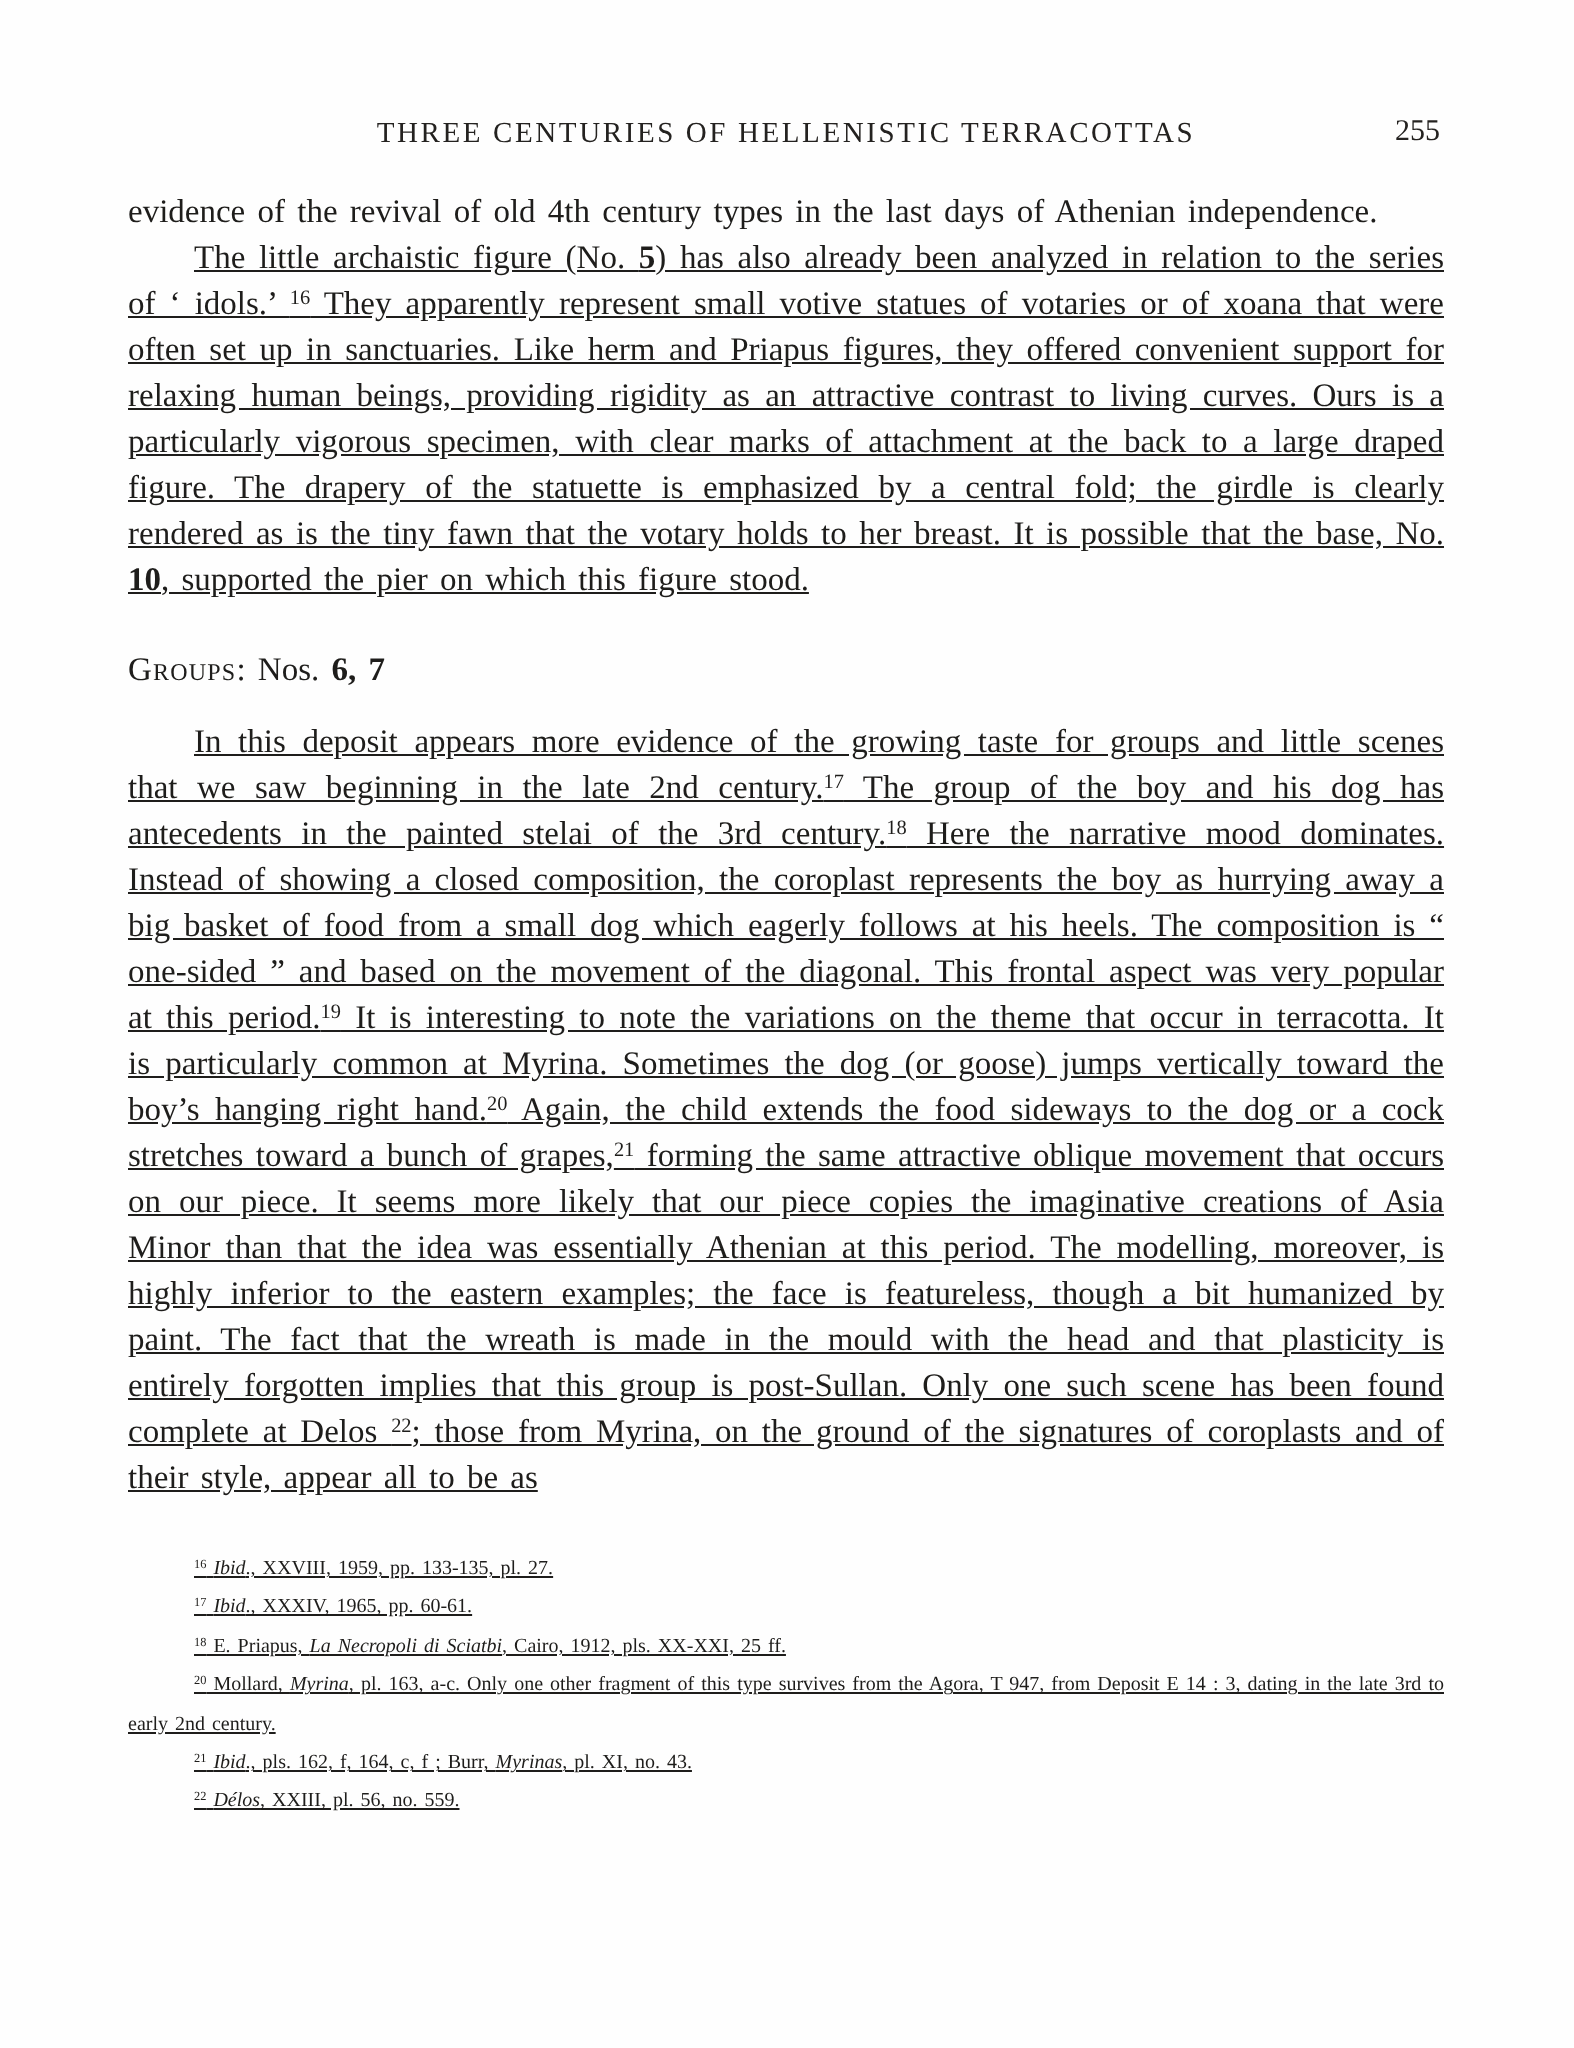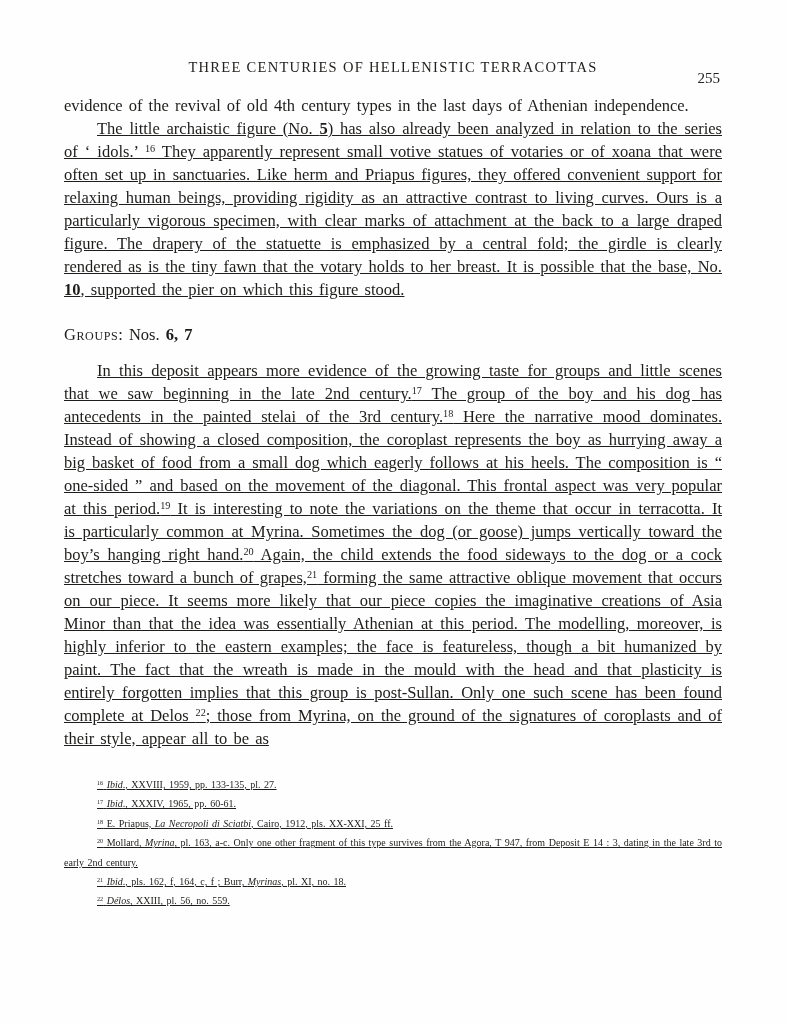--- a/index.html
+++ b/index.html
@@ -28,21 +28,21 @@
     display: inline-block;
     font-size: 14.5px;
     letter-spacing: 1.3px;
     font-weight: normal;
     color: #242220;
     text-align: center;
   }
   .page-num {
     position: absolute;
     right: 2px;
-    top: 12px;
+    top: 0;
     font-size: 15px;
     color: #242220;
   }
   .body-text {
     font-size: 16.5px;
     line-height: 23px;
     text-align: justify;
     word-spacing: 2px;
   }
   .para {
@@ -98,17 +98,17 @@
     <p class="para indent"><span>The little archaistic figure (No. </span><strong>5</strong><span>) has also already been analyzed in relation to the series of ‘ idols.’ </span><sup>16</sup><span> They apparently represent small votive statues of votaries or of xoana that were often set up in sanctuaries.  Like herm and Priapus figures, they offered convenient support for relaxing human beings, providing rigidity as an attractive contrast to living curves.  Ours is a particularly vigorous specimen, with clear marks of attachment at the back to a large draped figure.  The drapery of the statuette is emphasized by a central fold; the girdle is clearly rendered as is the tiny fawn that the votary holds to her breast.  It is possible that the base, No. </span><strong>10</strong><span>, supported the pier on which this figure stood.</span></p>
     <p class="section-heading"><span class="smallcaps">Groups</span><span>:  Nos. </span><strong>6, 7</strong></p>
     <p class="para indent"><span>In this deposit appears more evidence of the growing taste for groups and little scenes that we saw beginning in the late 2nd century.</span><sup>17</sup><span>  The group of the boy and his dog has antecedents in the painted stelai of the 3rd century.</span><sup>18</sup><span>  Here the narrative mood dominates.  Instead of showing a closed composition, the coroplast represents the boy as hurrying away a big basket of food from a small dog which eagerly follows at his heels.  The composition is “ one-sided ” and based on the movement of the diagonal.  This frontal aspect was very popular at this period.</span><sup>19</sup><span>  It is interesting to note the variations on the theme that occur in terracotta.  It is particularly common at Myrina.  Sometimes the dog (or goose) jumps vertically toward the boy’s hanging right hand.</span><sup>20</sup><span>  Again, the child extends the food sideways to the dog or a cock stretches toward a bunch of grapes,</span><sup>21</sup><span> forming the same attractive oblique movement that occurs on our piece.  It seems more likely that our piece copies the imaginative creations of Asia Minor than that the idea was essentially Athenian at this period.  The modelling, moreover, is highly inferior to the eastern examples; the face is featureless, though a bit humanized by paint.  The fact that the wreath is made in the mould with the head and that plasticity is entirely forgotten implies that this group is post-Sullan.  Only one such scene has been found complete at Delos </span><sup>22</sup><span>; those from Myrina, on the ground of the signatures of coroplasts and of their style, appear all to be as</span></p>
   </div>
 
   <div class="footnotes">
     <p class="footnote"><sup>16</sup><span> </span><em>Ibid</em><span>., XXVIII, 1959, pp. 133-135, pl. 27.</span></p>
     <p class="footnote"><sup>17</sup><span> </span><em>Ibid</em><span>., XXXIV, 1965, pp. 60-61.</span></p>
     <p class="footnote"><sup>18</sup><span> E. Priapus, </span><em>La Necropoli di Sciatbi</em><span>, Cairo, 1912, pls. XX-XXI, 25 ff.</span></p>
     <p class="footnote"><sup>20</sup><span> Mollard, </span><em>Myrina</em><span>, pl. 163, a-c.  Only one other fragment of this type survives from the Agora, T 947, from Deposit E 14 : 3, dating in the late 3rd to early 2nd century.</span></p>
-    <p class="footnote"><sup>21</sup><span> </span><em>Ibid</em><span>., pls. 162, f, 164, c, f ; Burr, </span><em>Myrinas</em><span>, pl. XI, no. 18.</span></p>
+    <p class="footnote"><sup>21</sup><span> </span><em>Ibid</em><span>., pls. 162, f, 164, c, f ; Burr, </span><em>Myrinas</em><span>, pl. XI, no. 43.</span></p>
     <p class="footnote"><sup>22</sup><span> </span><em>Délos</em><span>, XXIII, pl. 56, no. 559.</span></p>
   </div>
 
 </div>
 
 </body></html>

